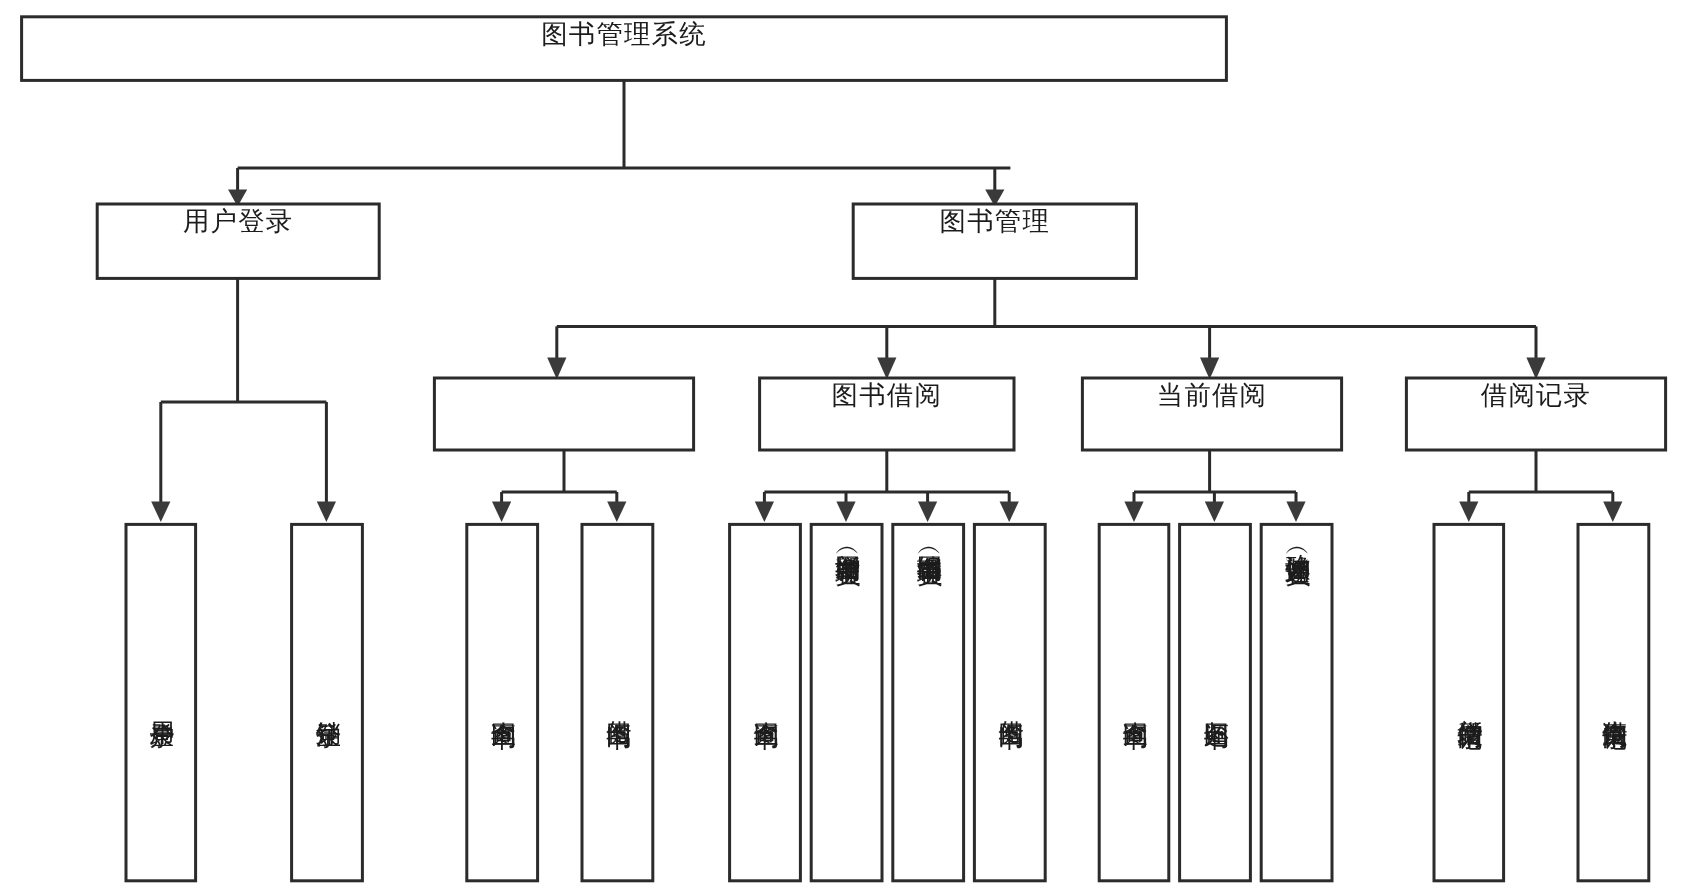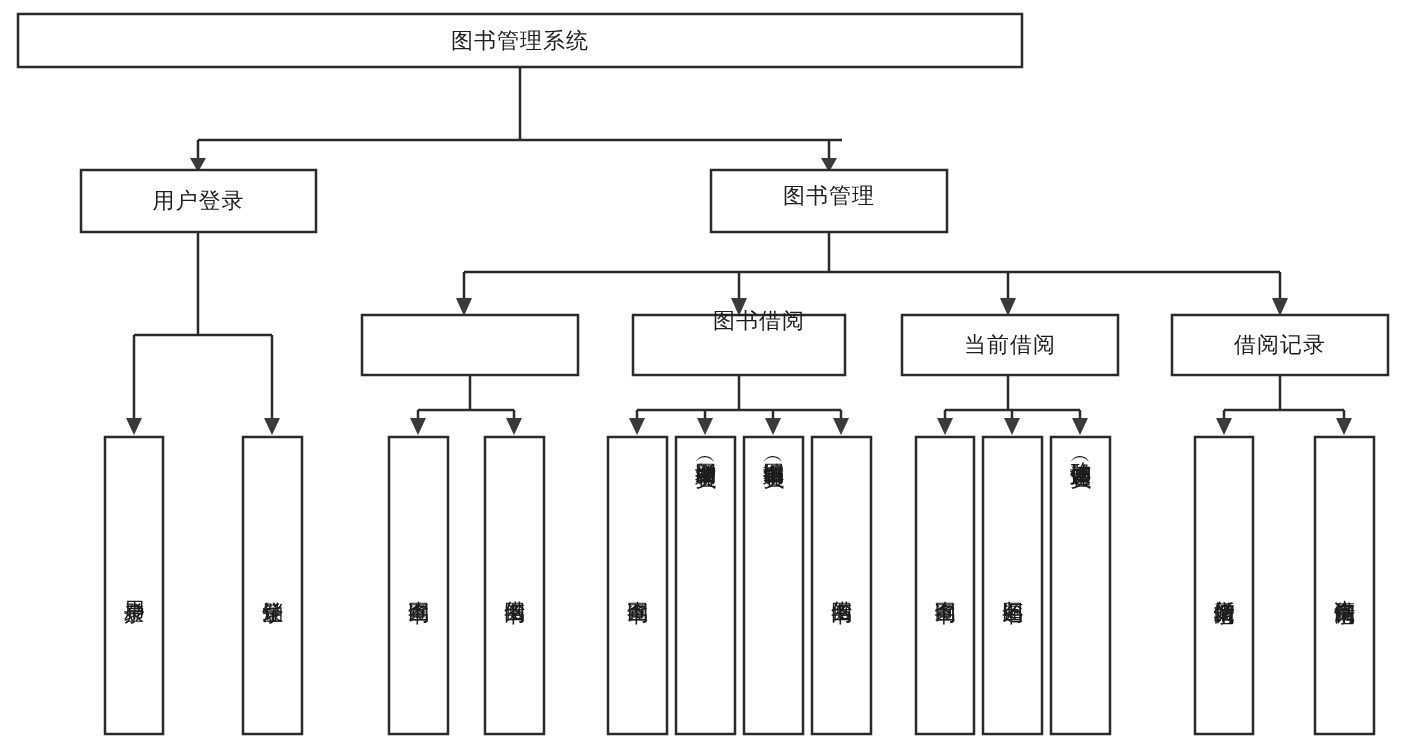--- a/index.html
+++ b/index.html
@@ -54,21 +54,20 @@
     font-family: "Liberation Sans", "DejaVu Sans", sans-serif;
     font-size: 21px;
     line-height: 1.06;
     color: #1c1c1c;
     letter-spacing: 1px;
     white-space: nowrap;
   }
   .hlabel-wrap {
     position: absolute;
     display: flex;
-    align-items: center;
     justify-content: center;
     pointer-events: none;
   }
   .hlabel-text {
     font-family: "Liberation Sans", "DejaVu Sans", sans-serif;
     font-size: 22px;
     color: #1c1c1c;
     letter-spacing: 1px;
     white-space: nowrap;
   }
@@ -197,21 +196,21 @@
     <span class="hlabel-text">图书管理系统</span>
   </div>
 
   <div class="hlabel-wrap" style="left:81px; top:170px; width:235px; height:62px;">
     <span class="hlabel-text">用户登录</span>
   </div>
   <div class="hlabel-wrap" style="left:711px; top:170px; width:236px; height:52px;">
     <span class="hlabel-text">图书管理</span>
   </div>
 
-  <div class="hlabel-wrap" style="left:633px; top:299px; width:212px; height:44px;margin-left:20px;">
+  <div class="hlabel-wrap" style="left:633px; top:315px; width:212px; height:44px;">
     <span class="hlabel-text">图书借阅</span>
   </div>
   <div class="hlabel-wrap" style="left:902px; top:315px; width:216px; height:60px;border-radius:20px;">
     <span class="hlabel-text">当前借阅</span>
   </div>
   <div class="hlabel-wrap" style="left:1172px; top:315px; width:216px; height:60px;">
     <span class="hlabel-text">借阅记录</span>
   </div>
 
   <div class="vlabel-wrap" style="left:105px; top:437px; width:58px; height:297px; align-items:center;">

